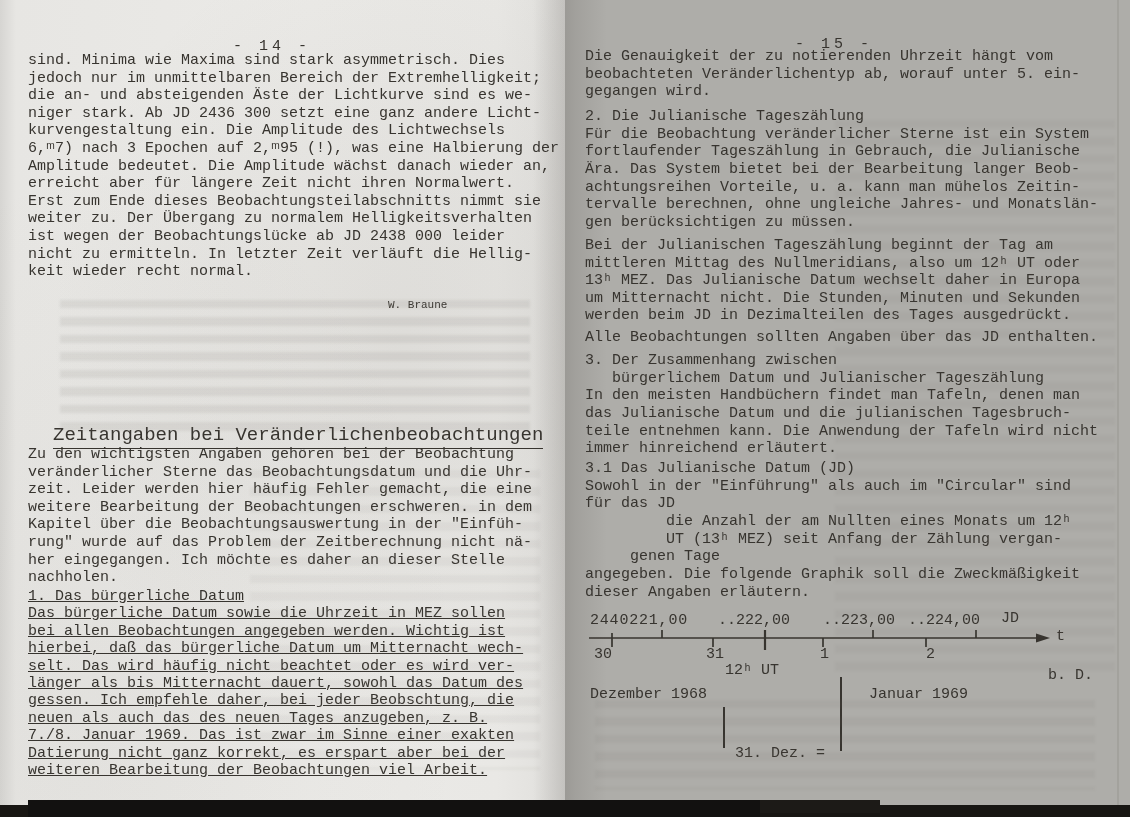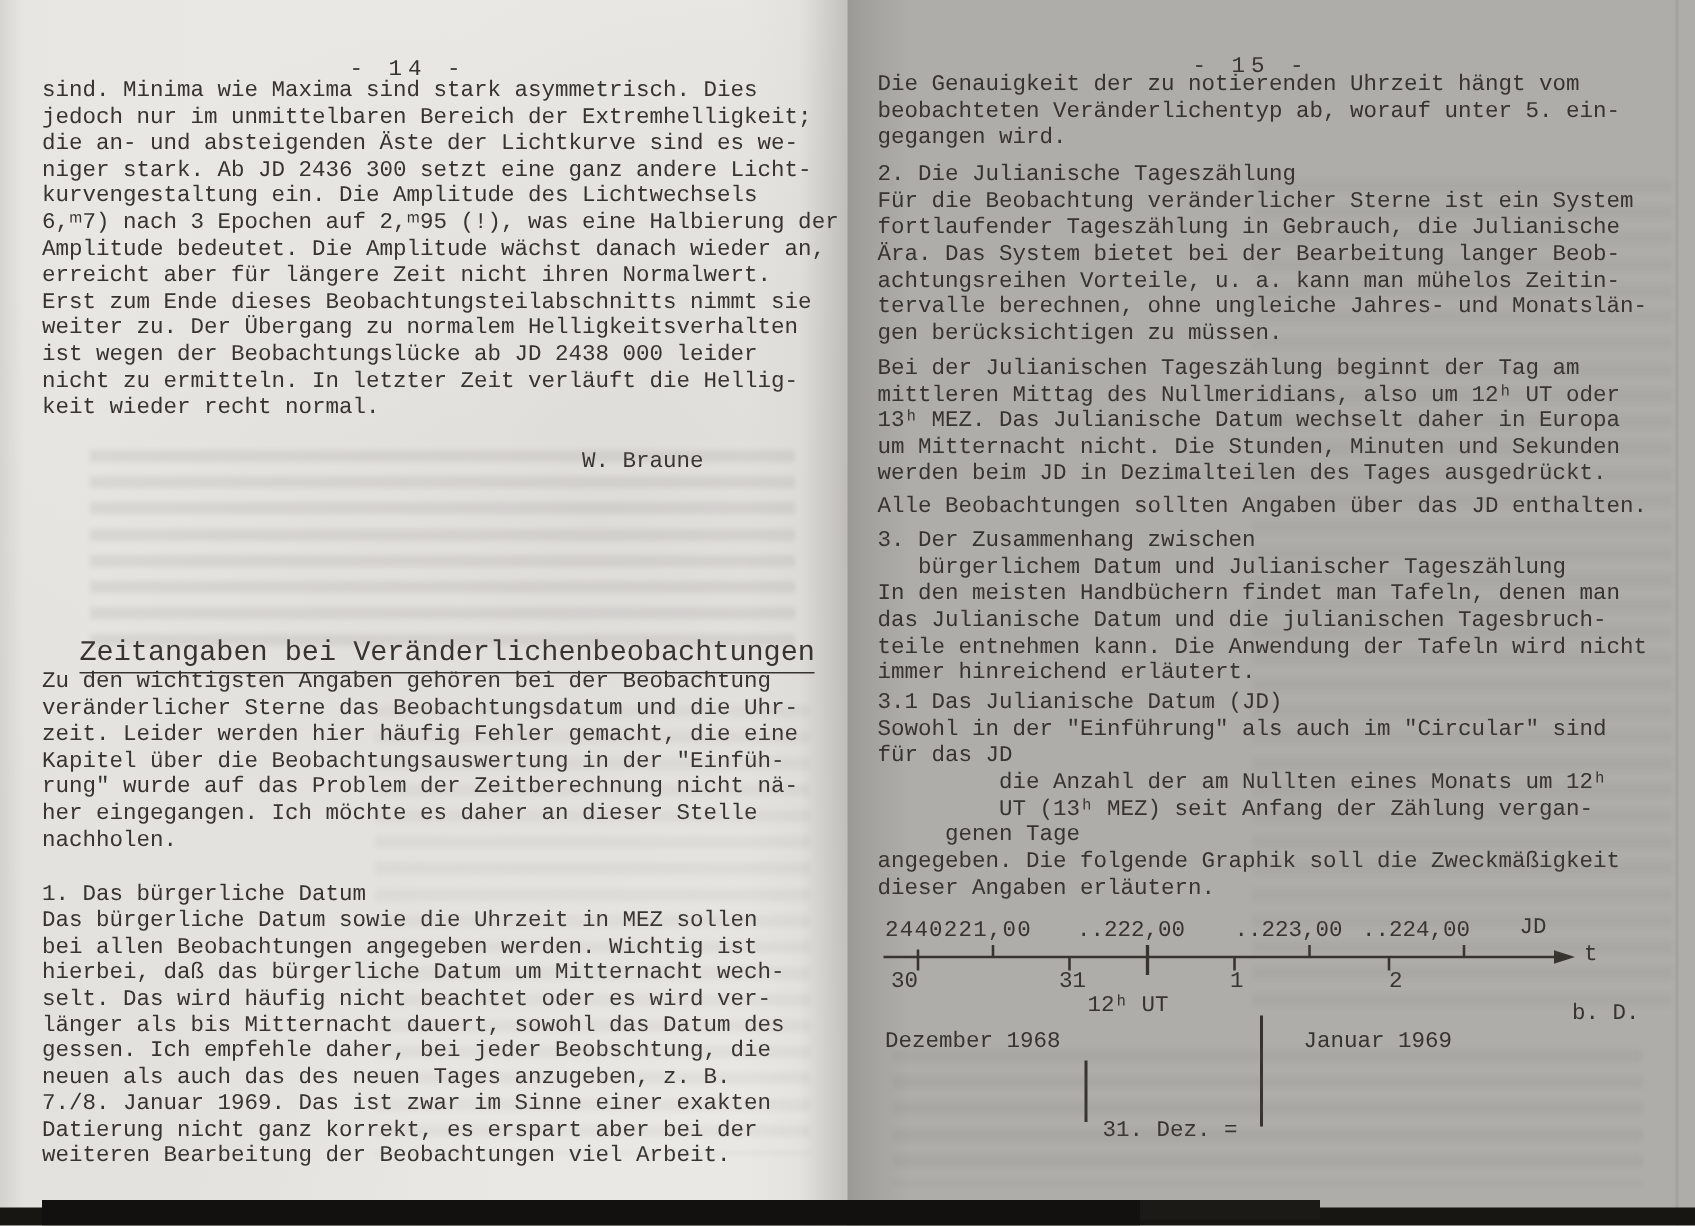--- a/index.html
+++ b/index.html
@@ -21,23 +21,23 @@
     left:565px; width:565px;
     background:
       radial-gradient(ellipse at 45% 75%, rgba(110,106,98,0.08), transparent 58%),
       linear-gradient(90deg,#d9d8d5 0,#edecd e9 0,#eeede a 0,#eeede7 30px,#f2f1ee 72%,#ece9e5 97%,#f3f2ef 100%);
   }
   .page-num {
     position:absolute; font-size:15px; letter-spacing:4px; white-space:pre;margin-top:28px;
   }
   .text-block { position:absolute; font-size:15px; }
   .line { white-space:pre; height:17.6px; line-height:17.6px; }
-  .lh-s .line { height:17.4px; line-height:17.4px; }
+  .lh-s .line { height:17.4px; line-height:17.4px;text-decoration:underline; }
   .lh-r .line { height:17.7px; line-height:17.7px; }
-  .signature { position:absolute; font-size:15px; white-space:pre; }
+  .signature { position:absolute; font-size:11px; white-space:pre; }
   .section-heading {
     position:absolute; font-size:19px; white-space:pre;
     border-bottom:1.5px solid #37342f; padding-bottom:2px;
   }
   
   .diagram { position:absolute; width:540px; height:160px; font-size:15px; }
   .d-label { position:absolute; white-space:pre; }
   .d-wide { letter-spacing:0.8px; }
   .axis-svg { position:absolute; left:0; top:20px; }
   .vbar { position:absolute; width:2px; background:#37342f; }
@@ -83,20 +83,21 @@
     </div>
 
   <div class="signature" style="left:388px; top:299px">W. Braune</div>
 
   <div class="section-heading" style="left:53px; top:424px">Zeitangaben bei Veränderlichenbeobachtungen</div>
 
   <div class="text-block" style="left:28px; top:446px">
       <div class="line">Zu den wichtigsten Angaben gehören bei der Beobachtung</div>
       <div class="line">veränderlicher Sterne das Beobachtungsdatum und die Uhr-</div>
       <div class="line">zeit. Leider werden hier häufig Fehler gemacht, die eine</div>
+      <div class="line">weitere Bearbeitung der Beobachtungen erschweren. in dem</div>
       <div class="line">Kapitel über die Beobachtungsauswertung in der "Einfüh-</div>
       <div class="line">rung" wurde auf das Problem der Zeitberechnung nicht nä-</div>
       <div class="line">her eingegangen. Ich möchte es daher an dieser Stelle</div>
       <div class="line">nachholen.</div>
     </div>
 
   <div class="text-block lh-s" style="left:28px; top:588px">
       <div class="line">1. Das bürgerliche Datum</div>
       <div class="line">Das bürgerliche Datum sowie die Uhrzeit in MEZ sollen</div>
       <div class="line">bei allen Beobachtungen angegeben werden. Wichtig ist</div>
@@ -163,21 +164,21 @@
       <div class="line">     genen Tage</div>
       <div class="line">angegeben. Die folgende Graphik soll die Zweckmäßigkeit</div>
       <div class="line">dieser Angaben erläutern.</div>
     </div>
 
   <div class="diagram" style="left:23px; top:610px">
     <div class="d-label d-wide" style="left:2px;   top:2px">2440221,00</div>
     <div class="d-label" style="left:130px; top:2px">..222,00</div>
     <div class="d-label" style="left:235px; top:2px">..223,00</div>
     <div class="d-label" style="left:320px; top:2px">..224,00</div>
-    <div class="d-label" style="left:425px; top:0">JD</div>
+    <div class="d-label" style="left:413px; top:0">JD</div>
 
     <svg class="axis-svg" width="470" height="28">
       <line x1="1" y1="8" x2="452" y2="8" stroke="#37342f" stroke-width="1.7"></line>
 
       <line x1="24" y1="3" x2="24" y2="17" stroke="#37342f" stroke-width="1.7"></line>
       <line x1="125" y1="8" x2="125" y2="17" stroke="#37342f" stroke-width="1.7"></line>
       <line x1="235" y1="8" x2="235" y2="17" stroke="#37342f" stroke-width="1.7"></line>
       <line x1="338" y1="8" x2="338" y2="17" stroke="#37342f" stroke-width="1.7"></line>
 
       <line x1="74" y1="0" x2="74" y2="8" stroke="#37342f" stroke-width="1.7"></line>

